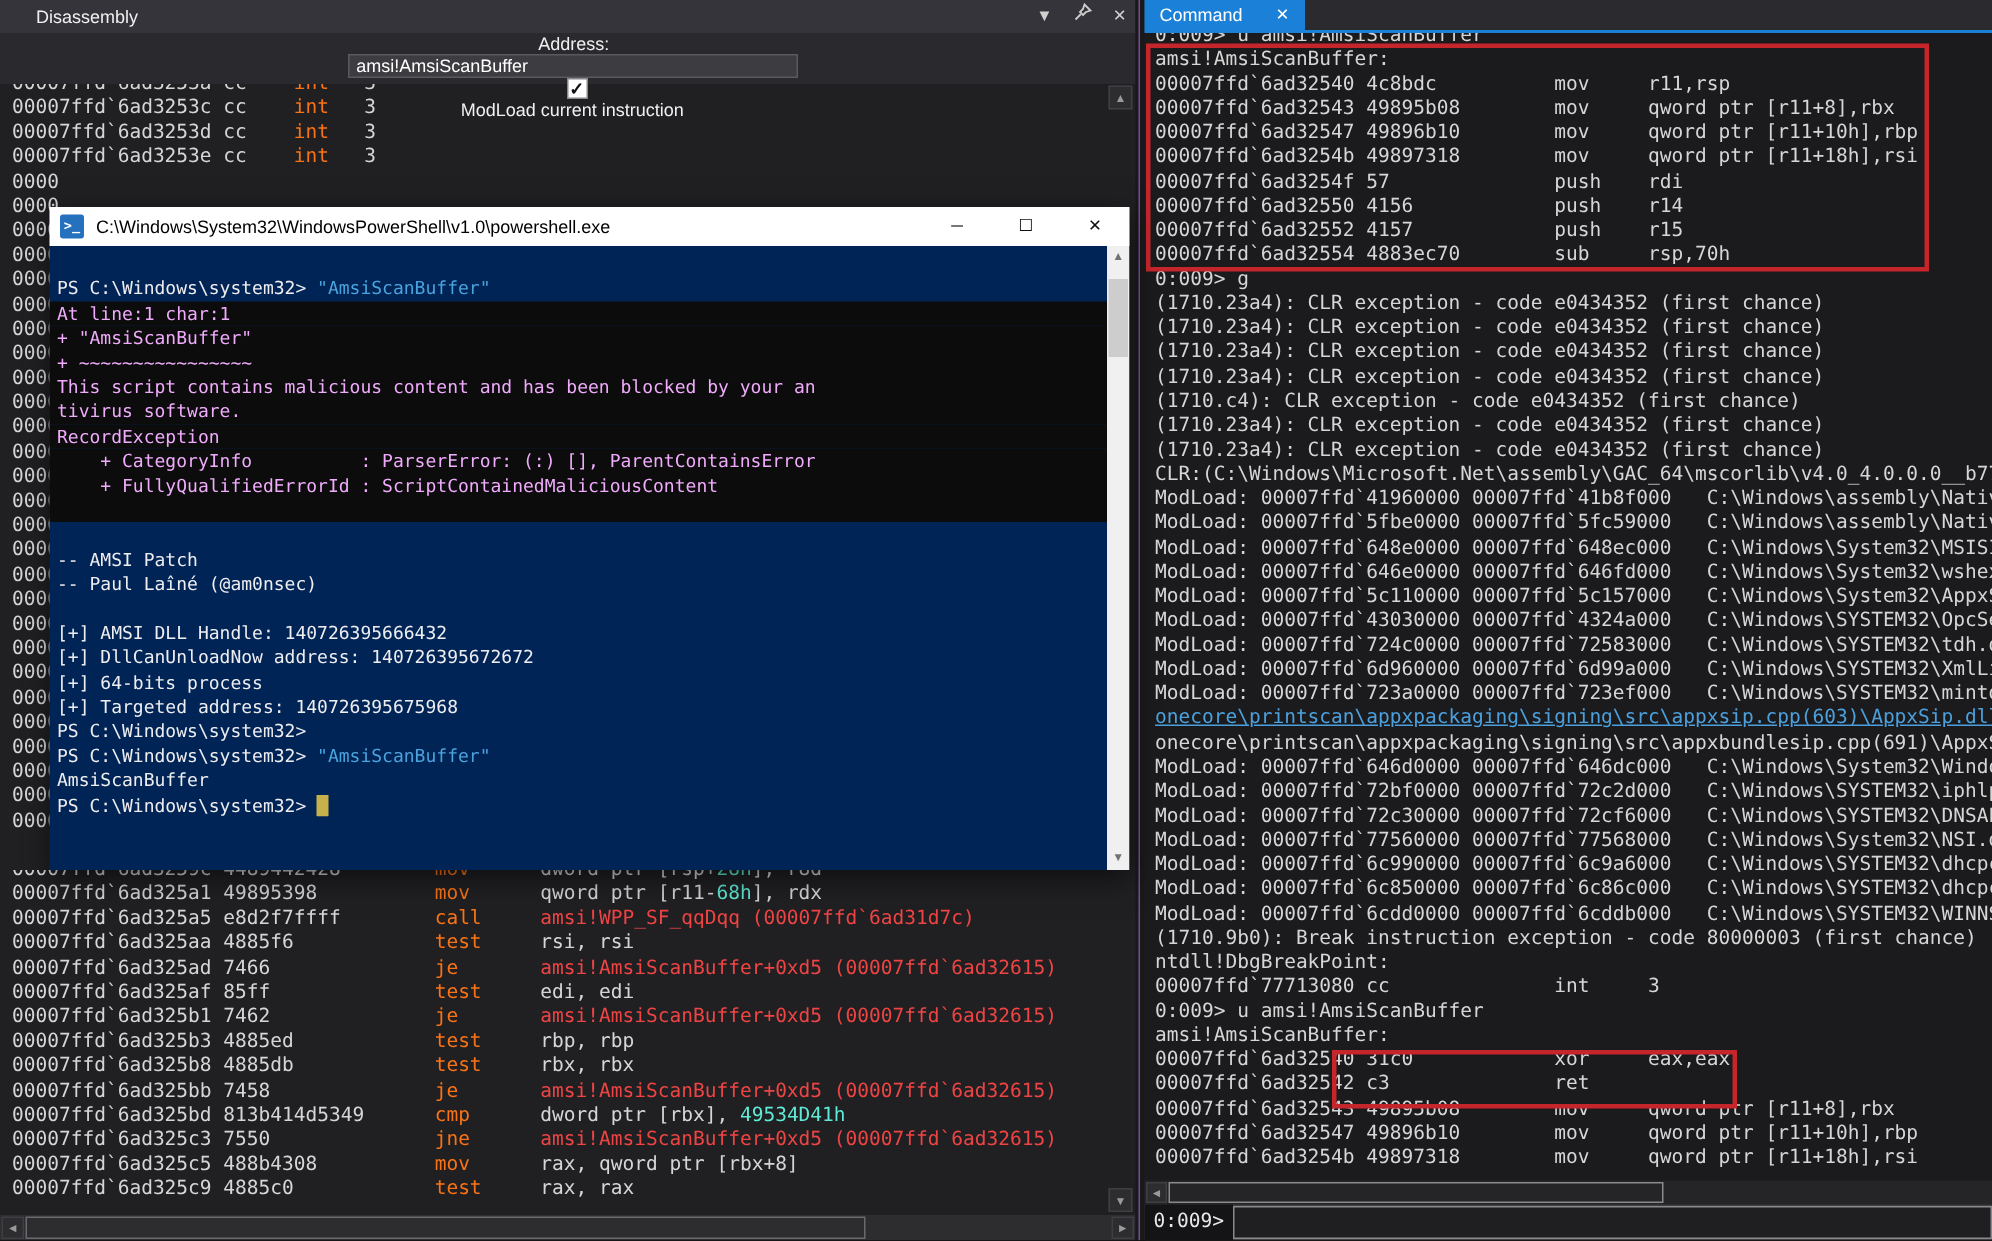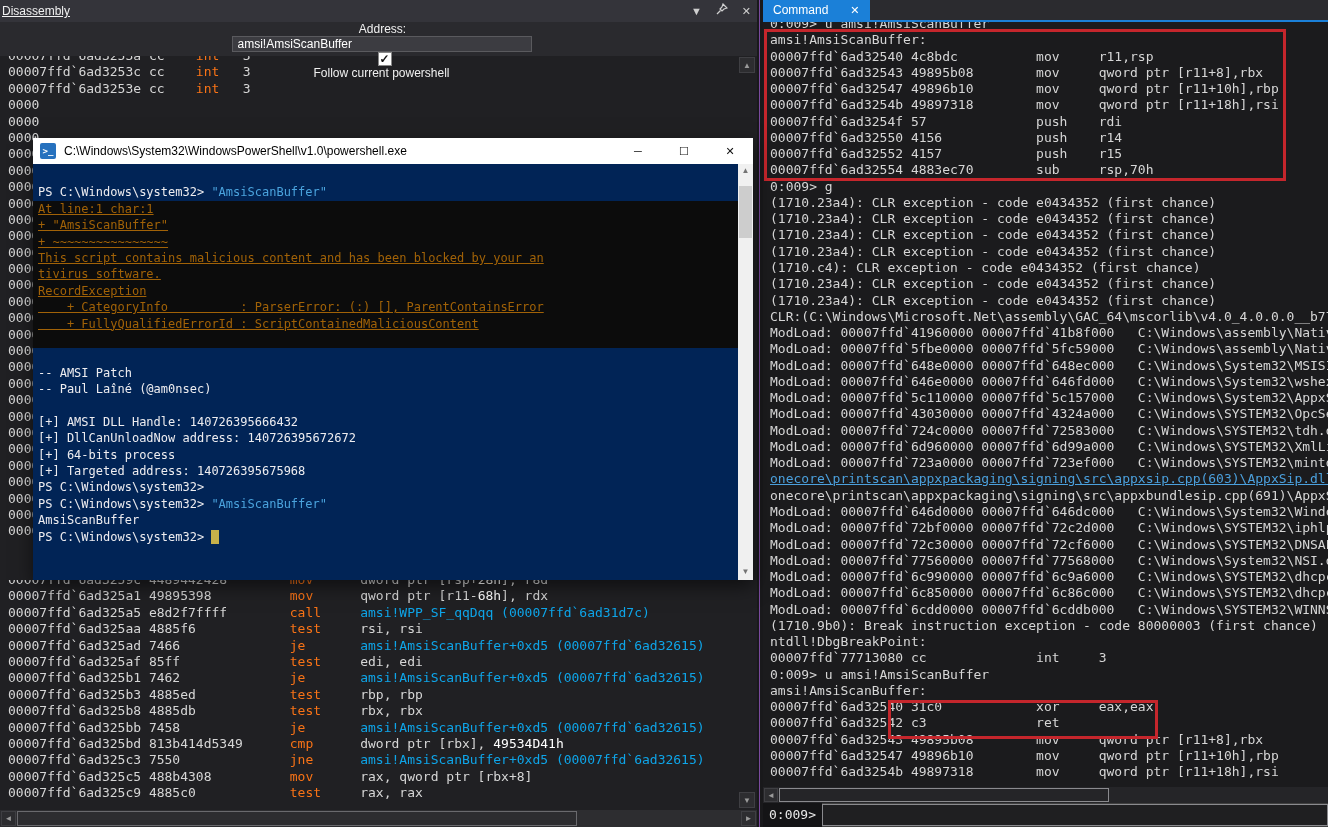--- a/index.html
+++ b/index.html
@@ -4,45 +4,45 @@
 <style>
   * { margin:0; padding:0; box-sizing:border-box; }
   body { background:#000; }
   #root{ position:relative; width:1328px; height:827px; background:#1f1f22; overflow:hidden;
          font-family:"Liberation Sans", sans-serif; }
   .mono{ font-family:"DejaVu Sans Mono", monospace; }
 
   
   #left-pane{ position:absolute; left:0; top:0; width:757px; height:827px; background:#202023; }
   #dis-titlebar{ position:absolute; left:0; top:0; width:100%; height:22px; background:#34343a;
-                 color:#f0f0f0; font-size:12px; line-height:22px; padding-left:2px;text-decoration:underline; }
+                 color:#f0f0f0; font-size:12px; line-height:22px; padding-left:24px; }
   .tb-icons{ position:absolute; right:6px; top:0; height:22px; display:flex; align-items:center; gap:14px; color:#cfcfcf; }
   .tb-icons span{ font-size:11px; cursor:default; }
   #dis-toolbar{ position:absolute; left:0; top:22px; width:100%; height:34px; background:#2a2a2e;
                 display:flex; align-items:center; color:#f0f0f0; font-size:12px;flex-direction:column; }
   #address-label{ margin-left:8px; }
   #address-input{ margin-left:6px; width:300px; height:22px; background:#3c3c41; border:1px solid #5a5a5e;
                   color:#ffffff; font-size:12px; padding:0 5px; font-family:"Liberation Sans",sans-serif; }
   #follow-box{ margin-left:12px; width:14px; height:14px; background:#ffffff; border:1px solid #888;
                color:#111; font-size:12px; line-height:13px; text-align:center; font-weight:bold; cursor:default;}
   #follow-label{ margin-left:6px; }
 
   .disasm{ position:absolute; left:0; overflow:hidden; font-size:13px; }
   #disasm-top{ top:56px; width:741px; height:524px; }
   #disasm-bottom{ top:580px; width:741px; height:230px; }
   .disasm .line{ white-space:pre; height:16.4px; line-height:16.4px; padding-left:8px; color:#d6d6d6; }
   #disasm-top .line:first-child{ margin-top:-8px; }
   #disasm-bottom .line:first-child{ margin-top:-8px; }
 
   .c-blue{ color:#f97316; }
-  .c-green{ color:#ffffff; }
-  .c-mag{ color:#0ea5e9; }
+  .c-green{ color:#5eead4; }
+  .c-mag{ color:#ef4444; }
   .c-link{ color:#4ba0dd; text-decoration:underline; }
   .c-str{ color:#4aa3dd; }
-  .c-err{ color:#a16207;text-decoration:underline; }
+  .c-err{ color:#f0abfc; }
   .c-cur{ background:#c7b14a; color:#c7b14a; }
 
   
   .sb-btn{ position:absolute; background:#2d2d30; border:1px solid #3f3f43; color:#9a9a9a;
            font-size:8px; text-align:center; cursor:default; }
   #dis-vsb-up{ left:739px; top:57px; width:16px; height:16px; line-height:15px; }
   #dis-vsb-down{ left:739px; top:792px; width:16px; height:16px; line-height:15px; }
   #dis-hsb{ position:absolute; left:0; top:810px; width:757px; height:17px; background:#2d2d30; }
   #dis-hsb-left{ left:1px; top:811px; width:15px; height:15px; line-height:14px; }
   #dis-hsb-right{ left:741px; top:811px; width:15px; height:15px; line-height:14px; }
@@ -119,26 +119,27 @@
               </g>
             </svg>
         </span>
         <span>✕</span>
       </span>
     </div>
     <div id="dis-toolbar">
       <span id="address-label">Address:</span>
       <input id="address-input" class="mono" value="amsi!AmsiScanBuffer" style="">
       <span id="follow-box">✓</span>
-      <span id="follow-label">Follow current powershell</span>
+      <span id="follow-label">ModLoad current instruction</span>
     </div>
 
     <div id="disasm-top" class="disasm mono">
         <div class="line"><span>00007ffd`6ad3253a cc    </span><span class="c-blue">int</span><span>   3</span></div>
         <div class="line"><span>00007ffd`6ad3253c cc    </span><span class="c-blue">int</span><span>   3</span></div>
+        <div class="line"><span>00007ffd`6ad3253d cc    </span><span class="c-blue">int</span><span>   3</span></div>
         <div class="line"><span>00007ffd`6ad3253e cc    </span><span class="c-blue">int</span><span>   3</span></div>
         <div class="line"><span>0000</span></div>
         <div class="line"><span>0000</span></div>
         <div class="line"><span>0000</span></div>
         <div class="line"><span>0000</span></div>
         <div class="line"><span>0000</span></div>
         <div class="line"><span>0000</span></div>
         <div class="line"><span>0000</span></div>
         <div class="line"><span>0000</span></div>
         <div class="line"><span>0000</span></div>

